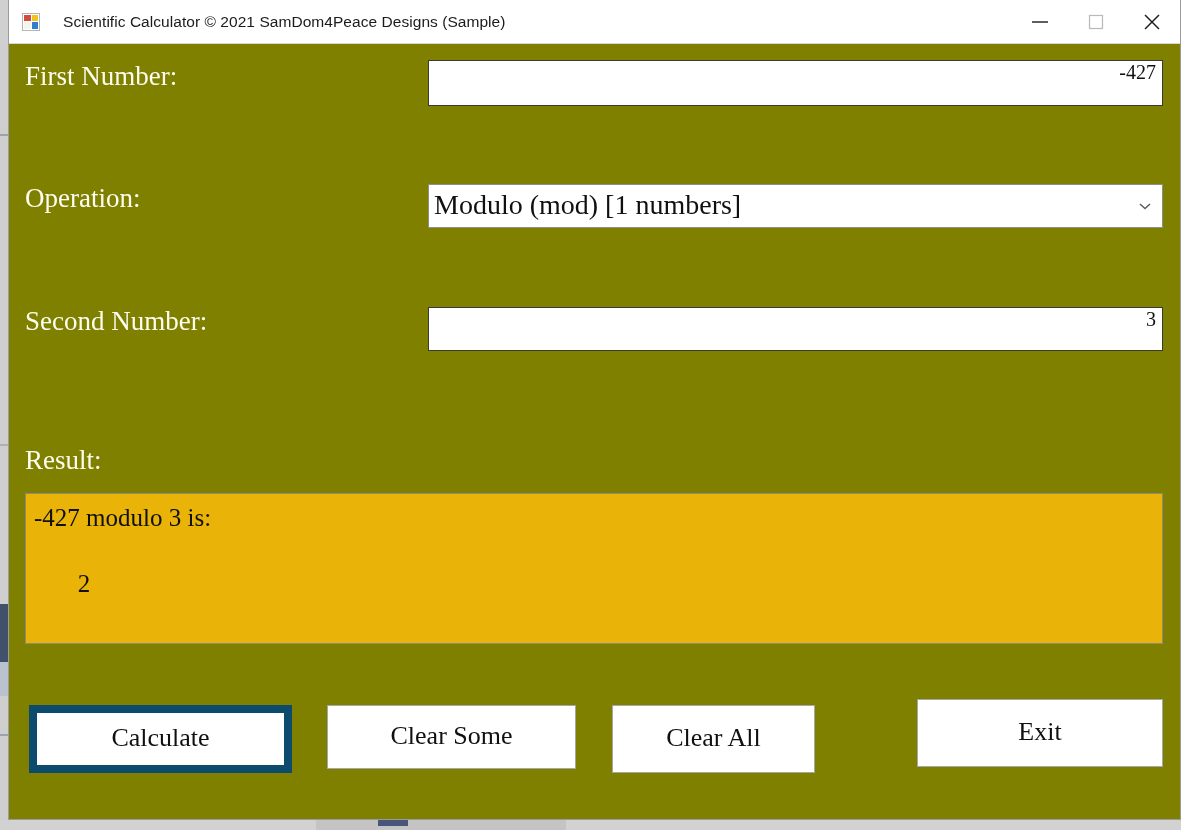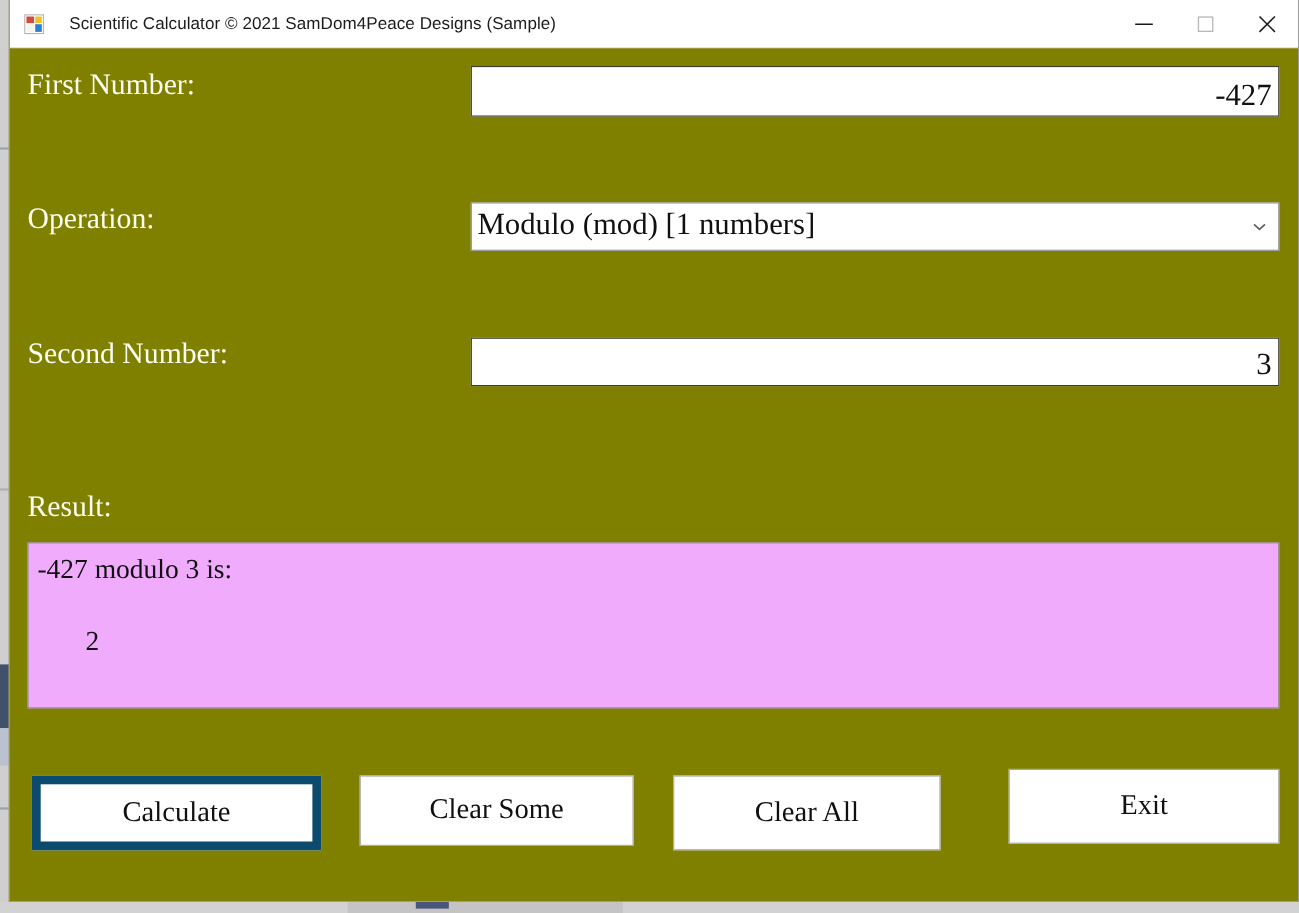--- a/index.html
+++ b/index.html
@@ -143,24 +143,24 @@
     font-size: 27px;
     line-height: 1;
     white-space: nowrap;
   }
 
   .textbox {
     position: absolute;
     background: #ffffff;
     border: 1px solid #3b3b33;
     font-family: "Liberation Serif", "DejaVu Serif", serif;
-    font-size: 28px;
+    font-size: 20px;
     color: #101010;
     display: flex;
-    align-items: flex-end;
+    align-items: flex-start;
     justify-content: flex-end;
     padding: 0 6px 2px 6px;
     overflow: hidden;
   }
 
   .combobox {
     position: absolute;
     background: #ffffff;
     border: 1px solid #8e8e8e;
     display: flex;
@@ -182,21 +182,21 @@
     display: flex;
     align-items: center;
     justify-content: center;
   }
   .combobox .cb-arrow svg polyline {
     fill: none; stroke: #5d5d5d; stroke-width: 1.5;
   }
 
   .resultbox {
     position: absolute;
-    background: #f0abfc;
+    background: #eab308;
     border: 1px solid #8b8b80;
     font-family: "Liberation Serif", "DejaVu Serif", serif;
     font-size: 25px;
     color: #101010;
     padding: 7px 8px;
     overflow: hidden;
     white-space: pre;
     line-height: 1.32;
   }
 
@@ -287,17 +287,17 @@
       <span placeholder="">3</span>
     </div>
 
     <div class="form-label" style="left:16px; top:403px;">Result:</div>
     <div class="resultbox" style="left:16px; top:449px; width:1138px; height:151px;">-427 modulo 3 is:
 
        2</div>
 
     <div class="btn focused" style="left:20px; top:661px; width:263px; height:68px;">Calculate</div>
     <div class="btn" style="left:318px; top:661px; width:249px; height:64px;">Clear Some</div>
-    <div class="btn" style="left:603px; top:661px; width:243px; height:68px;">Clear All</div>
+    <div class="btn" style="left:603px; top:661px; width:203px; height:68px;">Clear All</div>
     <div class="btn" style="left:908px; top:655px; width:246px; height:68px;">Exit</div>
 
   </div>
 </div>
 
 </body></html>

